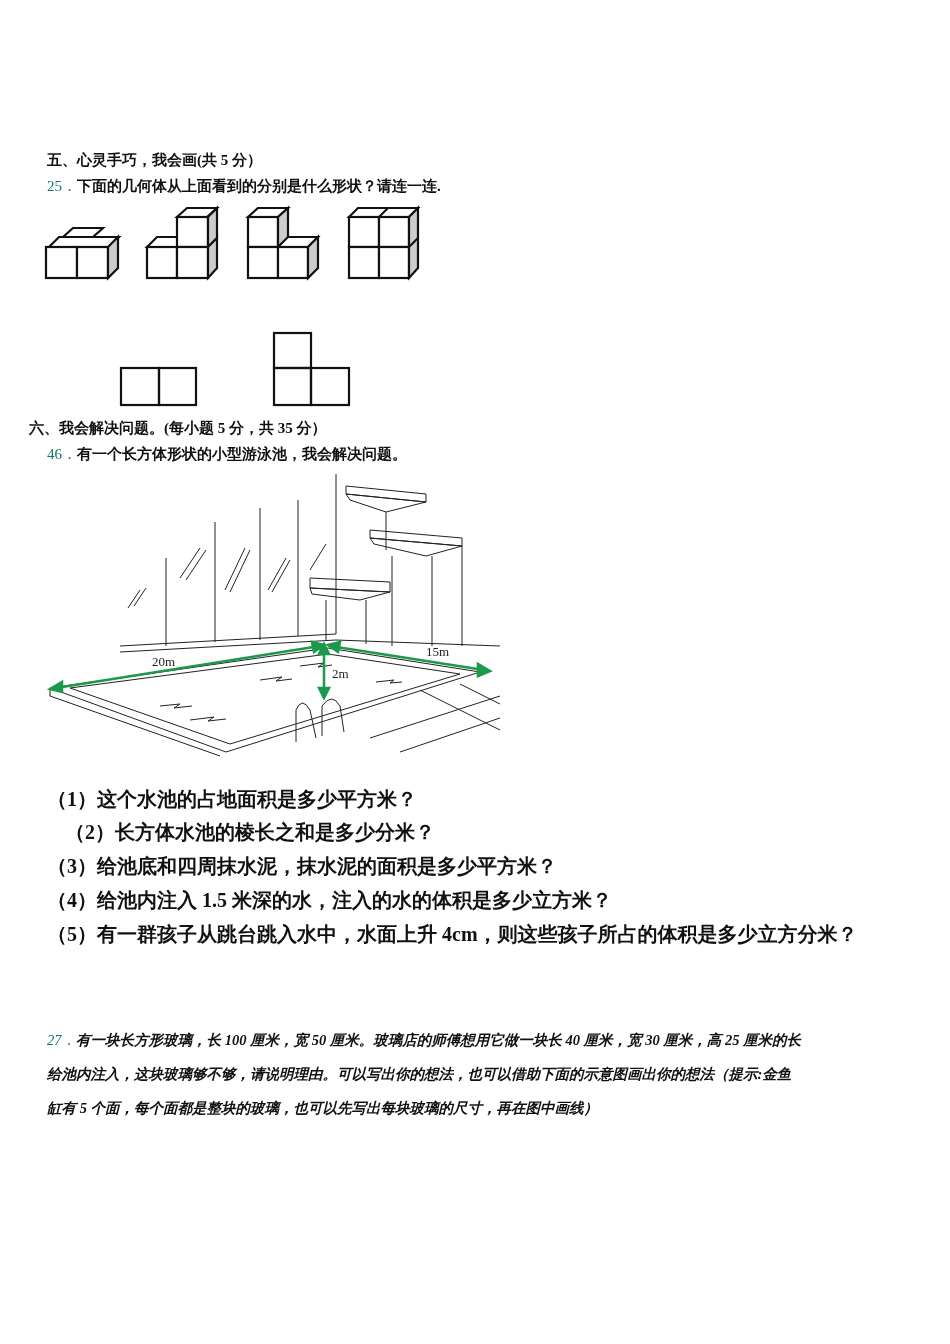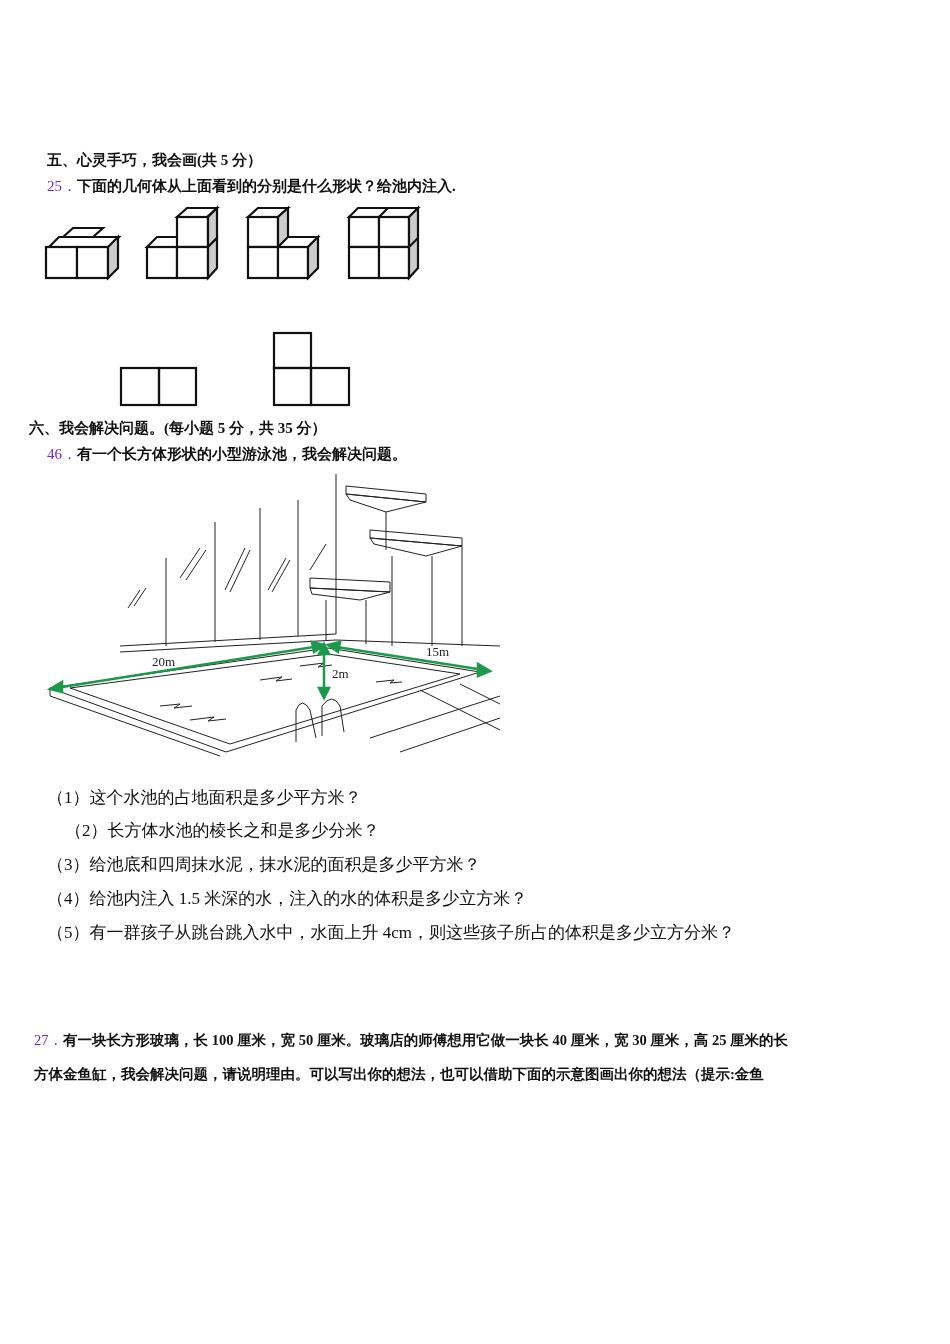--- a/index.html
+++ b/index.html
@@ -1,30 +1,30 @@
 <!DOCTYPE html>
 <html><head>
 <meta charset="utf-8">
 <style>
   html, body { margin: 0; padding: 0; background: #ffffff; }
   body { width: 950px; height: 1344px; position: relative; overflow: hidden;
          font-family: "Liberation Serif", "DejaVu Serif", serif; color: #111; }
   .abs { position: absolute; }
   .line { font-size: 15px; line-height: 20px; white-space: nowrap; font-weight: bold; }
-  .num { font-weight: normal; color: #6d28d9; }
-  .sub { font-size: 17px; font-weight: normal; white-space: nowrap; }
+  .num { font-weight: normal; color: #0f766e; }
+  .sub { font-size: 20px; font-weight: bold; white-space: nowrap; }
   .p27 { font-size: 14.5px; font-weight: bold; line-height: 34px; width: 862px; }
   svg { display: block; }
 </style>
 </head>
 <body>
 
 <div class="abs line" style="left:47px;top:150px;">五、心灵手巧，我会画(共 5 分）</div>
 <div class="abs line" style="left:47px;top:176px;">
-  <span class="num">25．</span><span>下面的几何体从上面看到的分别是什么形状？给池内注入.</span>
+  <span class="num">25．</span><span>下面的几何体从上面看到的分别是什么形状？请连一连.</span>
 </div>
 
 <svg class="abs" style="left:40px;top:200px;" width="400" height="90">
   <defs>
     <style>.c{fill:#fff;stroke:#111;stroke-width:2.2;} .s{fill:#ccc;stroke:#111;stroke-width:2.2;}</style>
   </defs>
 
   <g>
     <polygon class="c" points="23,37 33,28 63,28 53,37"></polygon>
     <polygon class="c" points="9,47 19,37 79,37 69,47"></polygon>
@@ -153,16 +153,17 @@
   <text x="386" y="186" font-size="13" font-family="Liberation Serif, serif" fill="#222">15m</text>
   <text x="292" y="208" font-size="13" font-family="Liberation Serif, serif" fill="#222">2m</text>
 </svg>
 
 <div class="abs sub" style="left:47px;top:786px;">（1）这个水池的占地面积是多少平方米？</div>
 <div class="abs sub" style="left:65px;top:819px;">（2）长方体水池的棱长之和是多少分米？</div>
 <div class="abs sub" style="left:47px;top:853px;">（3）给池底和四周抹水泥，抹水泥的面积是多少平方米？</div>
 <div class="abs sub" style="left:47px;top:887px;">（4）给池内注入 1.5 米深的水，注入的水的体积是多少立方米？</div>
 <div class="abs sub" style="left:47px;top:921px;text-align:right;">（5）有一群孩子从跳台跳入水中，水面上升 4cm，则这些孩子所占的体积是多少立方分米？</div>
 
-<div class="abs p27" style="left:34px;top:1023px;">
+<div class="abs p27" style="left:47px;top:1023px;font-style:italic;">
   <div style="white-space:nowrap;"><span class="num">27．</span><span>有一块长方形玻璃，长 100 厘米，宽 50 厘米。玻璃店的师傅想用它做一块长 40 厘米，宽 30 厘米，高 25 厘米的长</span></div>
-  <div style="white-space:nowrap;">方体金鱼缸，我会解决问题，请说明理由。可以写出你的想法，也可以借助下面的示意图画出你的想法（提示:金鱼</div>
+  <div style="white-space:nowrap;">给池内注入，这块玻璃够不够，请说明理由。可以写出你的想法，也可以借助下面的示意图画出你的想法（提示:金鱼</div>
+  <div style="white-space:nowrap;">缸有 5 个面，每个面都是整块的玻璃，也可以先写出每块玻璃的尺寸，再在图中画线）</div>
 </div>
 
 </body></html>

